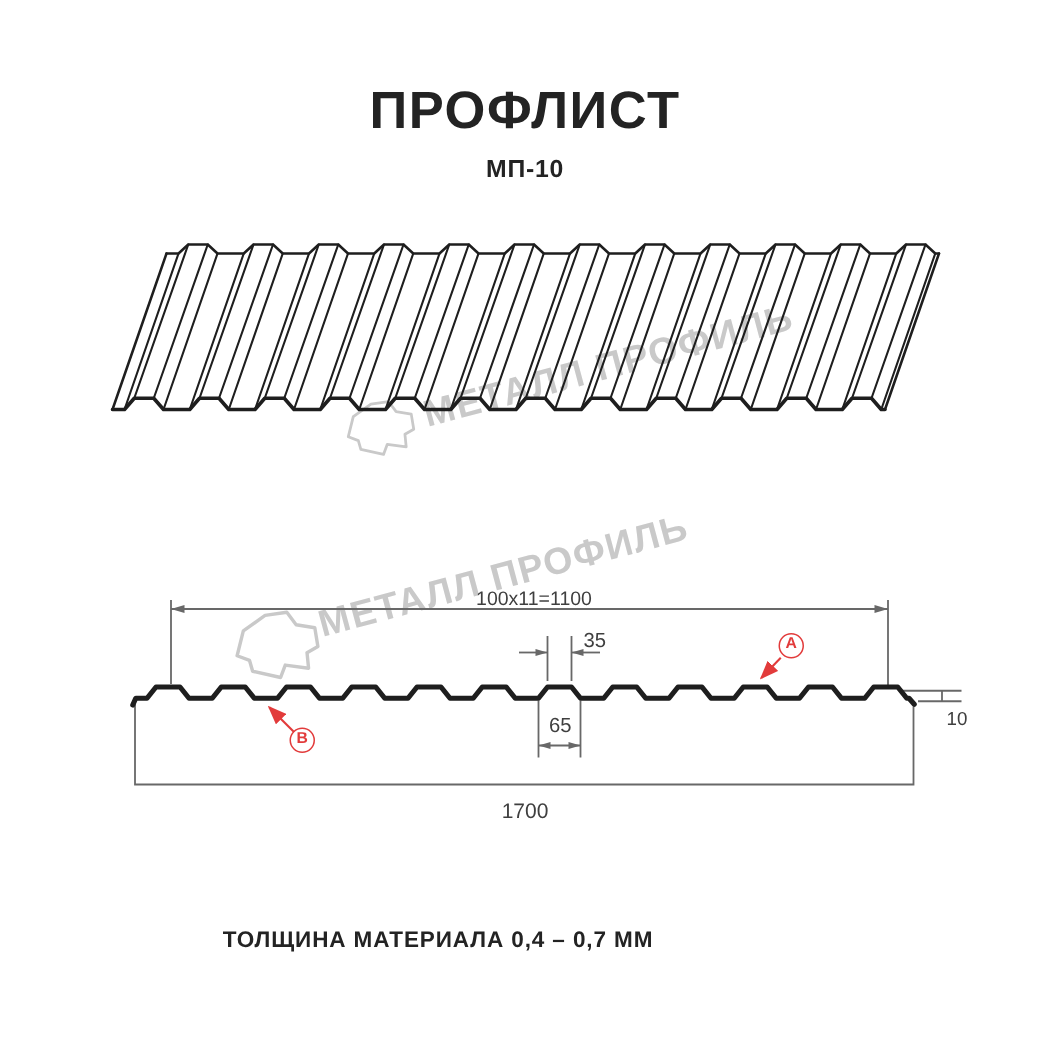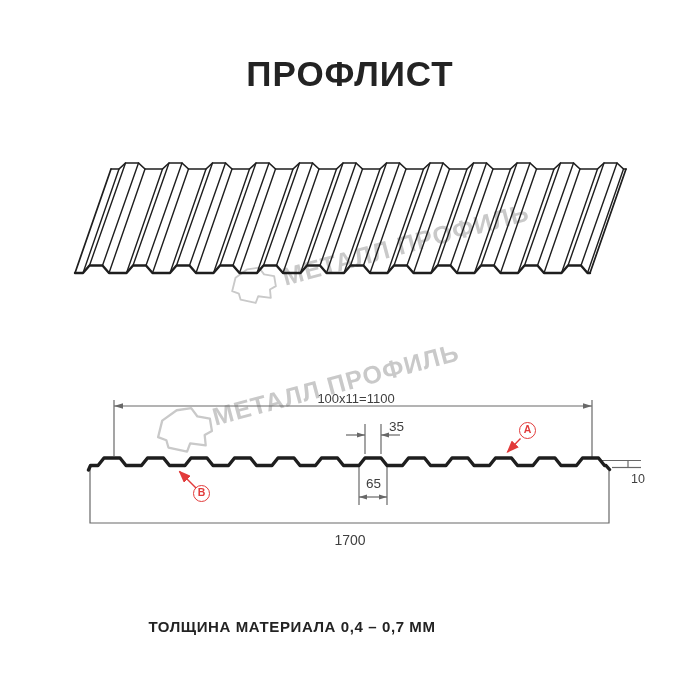--- a/index.html
+++ b/index.html
@@ -36,20 +36,21 @@
   .footer{position:absolute;top:618px;left:0;width:584px;text-align:center;
           font-size:15px;font-weight:700;letter-spacing:.6px;color:var(--ink,#232323);z-index:3;}
 </style>
 </head>
 <body>
 
 <div class="page">
 
   <div class="header">
     <h1 class="title">ПРОФЛИСТ</h1>
+    <div class="subtitle">МП-10</div>
   </div>
 
   <svg class="wm-logo" style="left:227px;top:266px;" width="54" height="42" viewBox="0 0 56 50">
     <path d="M2,30 L6,14 L20,4 L34,2 L40,10 L52,12 L54,24 L47,28 L48,38 L33,36 L30,44 L12,40 L10,33 Z"></path>
   </svg>
   <div class="wm-text" style="left:283px;top:264px;">МЕТАЛЛ ПРОФИЛЬ</div>
 
   <svg class="wm-logo" style="left:156px;top:406px;" width="58" height="52" viewBox="0 0 56 50">
     <path d="M2,30 L6,14 L20,4 L34,2 L40,10 L52,12 L54,24 L47,28 L48,38 L33,36 L30,44 L12,40 L10,33 Z"></path>
   </svg>

